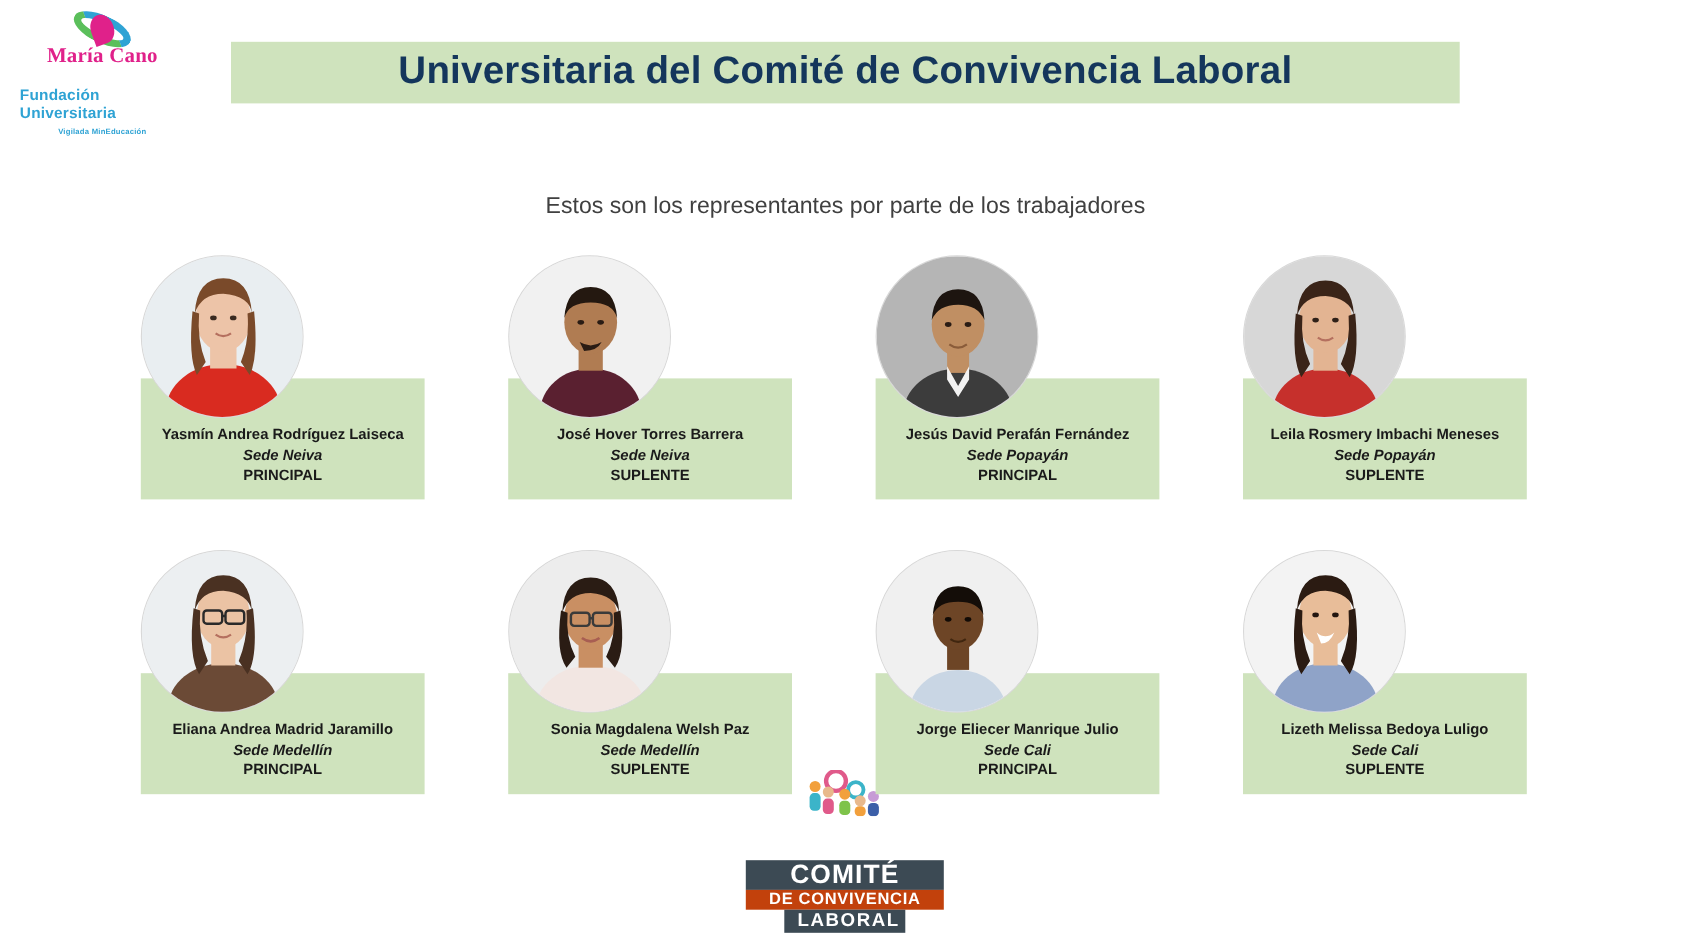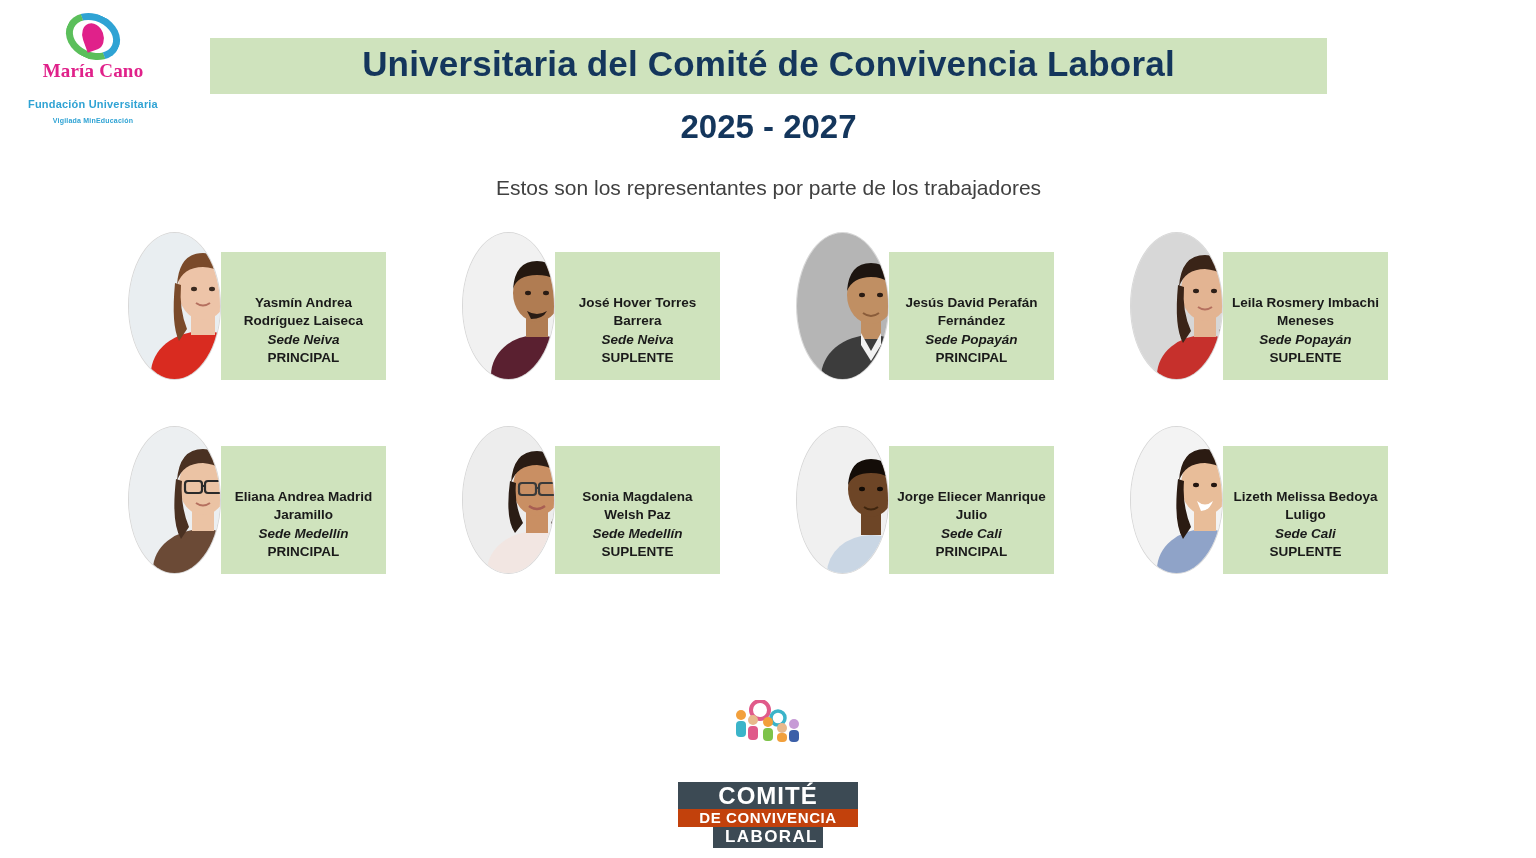--- a/index.html
+++ b/index.html
@@ -47,21 +47,21 @@
   .logo-name {
     color: #e0218a;
     font-size: 19px;
     font-weight: 700;
     font-family: "Liberation Serif", serif;
     letter-spacing: .2px;
     line-height: 1;
   }
   .logo-sub {
     color: #2fa3d4;
-    font-size: 11px;
+    font-size: 14px;
     font-weight: 600;
     letter-spacing: .2px;
     margin-top: 18px;
   }
   .logo-vig {
     color: #2fa3d4;
     font-size: 7px;
     font-weight: 600;
     margin-top: 7px;
     letter-spacing: .2px;
@@ -112,21 +112,22 @@
   .row {
     display: flex;
     justify-content: flex-start;
     gap: 76px;
     margin-bottom: 46px;
   }
   .person {
     width: 258px;
     position: relative;
     display: flex;
-    align-items: flex-end;
+    flex-direction: column;
+    align-items: flex-start;
   }
   .photo {
     width: 148px; height: 148px;
     border-radius: 50%;
     overflow: hidden;
     border: 1px solid #d8d8d8;
     position: relative;
     background: #efefef;
     z-index: 2;
   }
@@ -197,21 +198,20 @@
       <div class="logo-ring"></div>
       <div class="logo-drop"></div>
     </div>
     <div class="logo-name">María Cano</div>
     <div class="logo-sub">Fundación Universitaria</div>
     <div class="logo-vig">Vigilada MinEducación</div>
   </div>
 
   <div class="title-band"></div>
   <div class="title-main">Universitaria del Comité de Convivencia Laboral</div>
-  <div class="title-years">2025 - 2027</div>
   <div class="subtitle">Estos son los representantes por parte de los trabajadores</div>
 
   <div class="grid">
     <div class="row">
 
       <div class="person">
         <div class="photo">
           <svg viewBox="0 0 148 148" xmlns="http://www.w3.org/2000/svg">
             <rect width="148" height="148" fill="#e9eef1"></rect>
             <ellipse cx="74" cy="140" rx="52" ry="42" fill="#d92b20"></ellipse>

